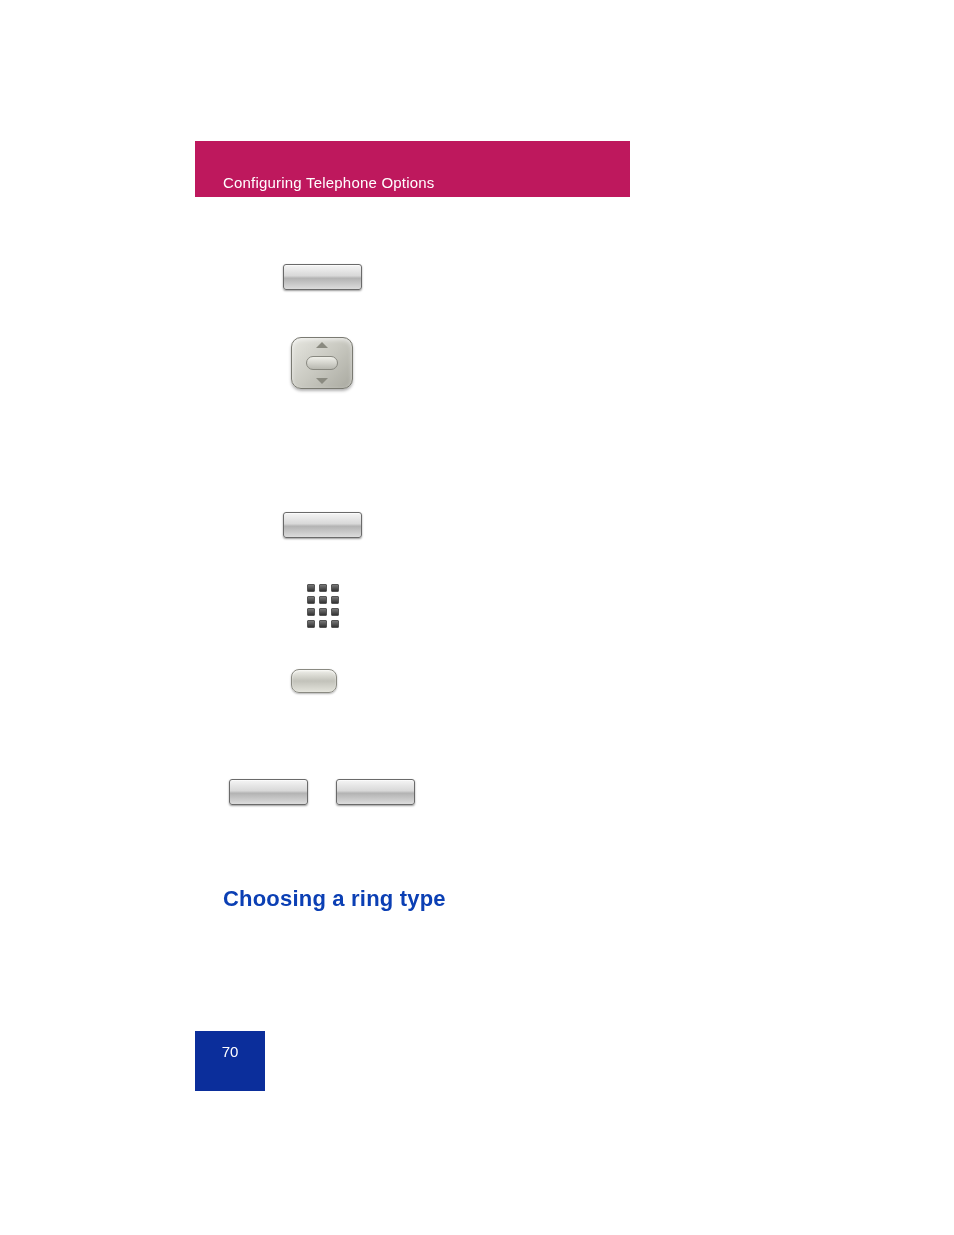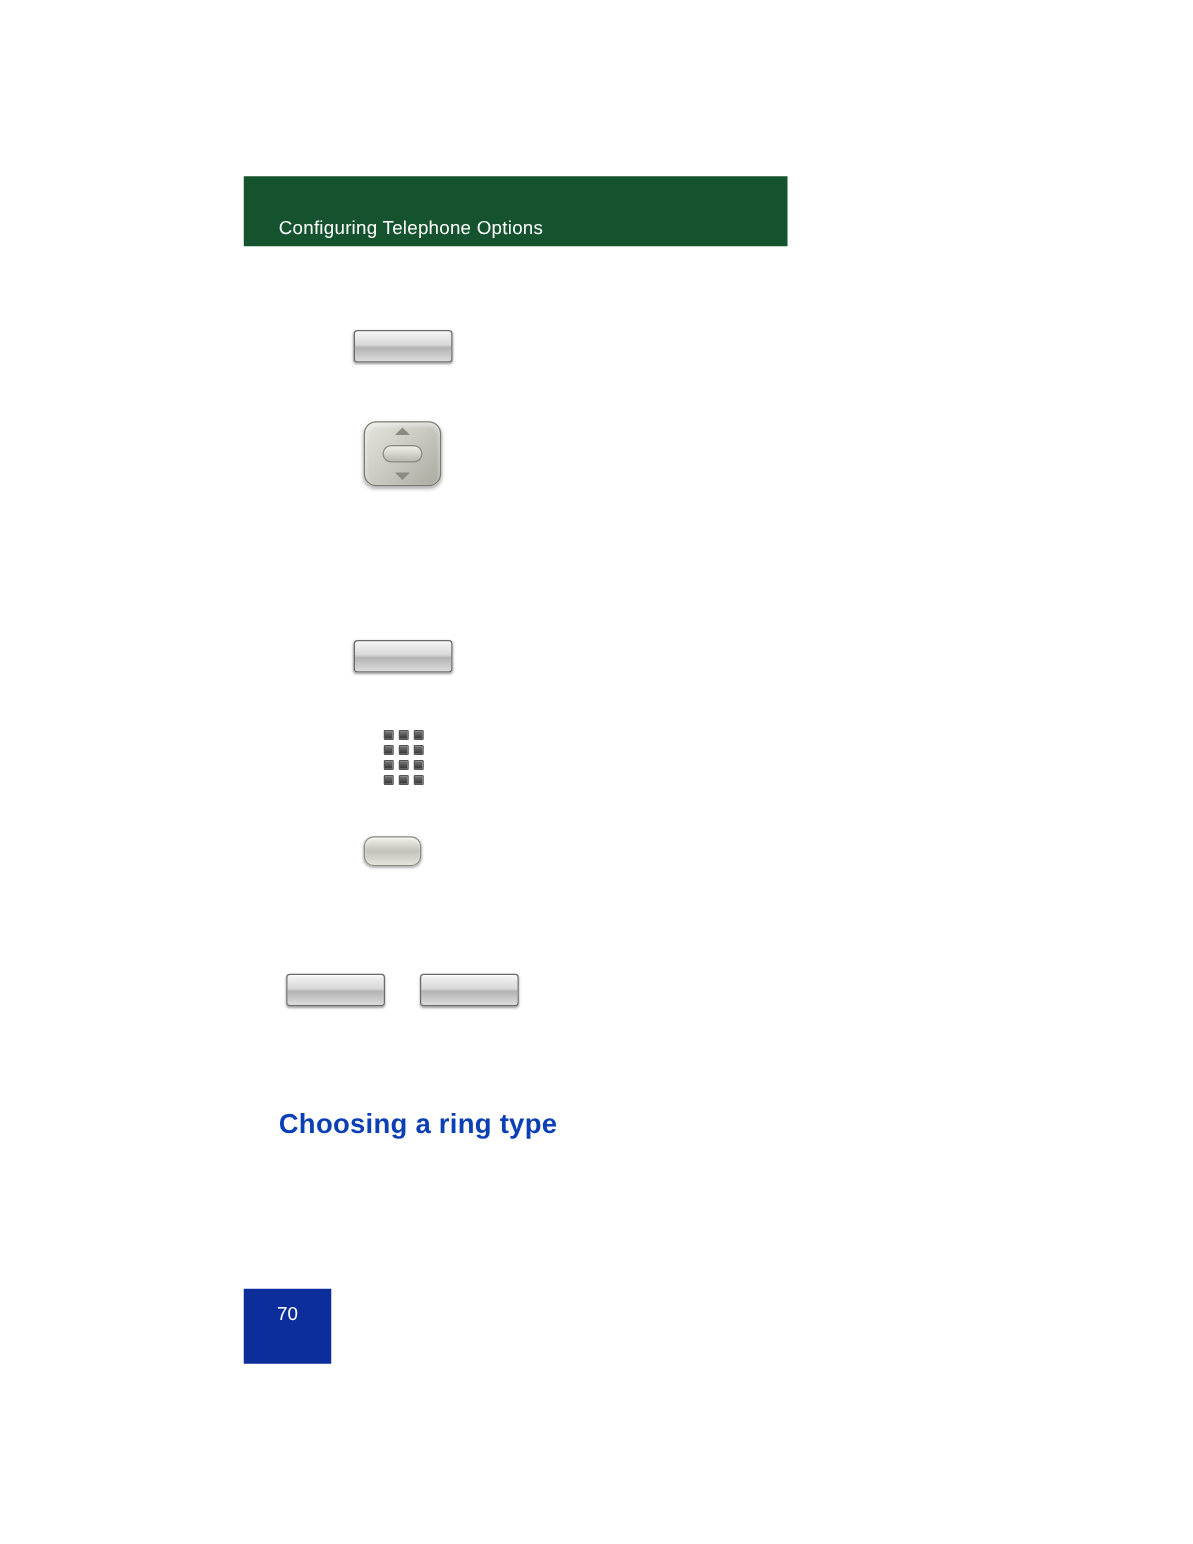--- a/index.html
+++ b/index.html
@@ -10,21 +10,21 @@
     font-family: Arial, Helvetica, sans-serif;
     position: relative;
     color: #fff;
   }
   .header-blue {
     position: absolute;
     left: 195px;
     top: 141px;
     width: 435px;
     height: 56px;
-    background: #14532d;
+    background: #be185d;
     display: flex;
     align-items: flex-end;
     padding: 0 0 6px 28px;
   }
   .header-text {
     color: #ffffff;
     font-size: 15px;
     font-weight: 400;
     letter-spacing: 0.2px;
   }

